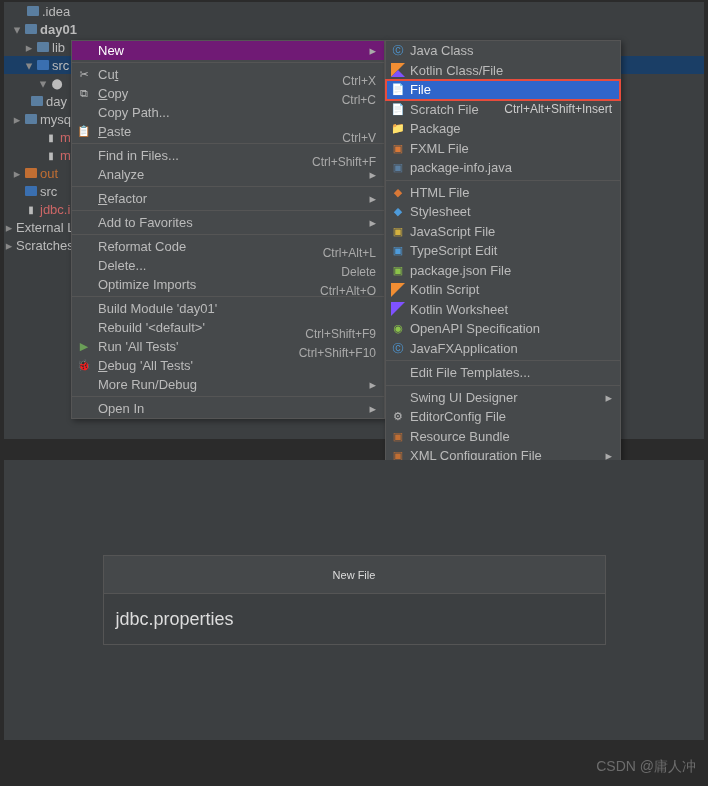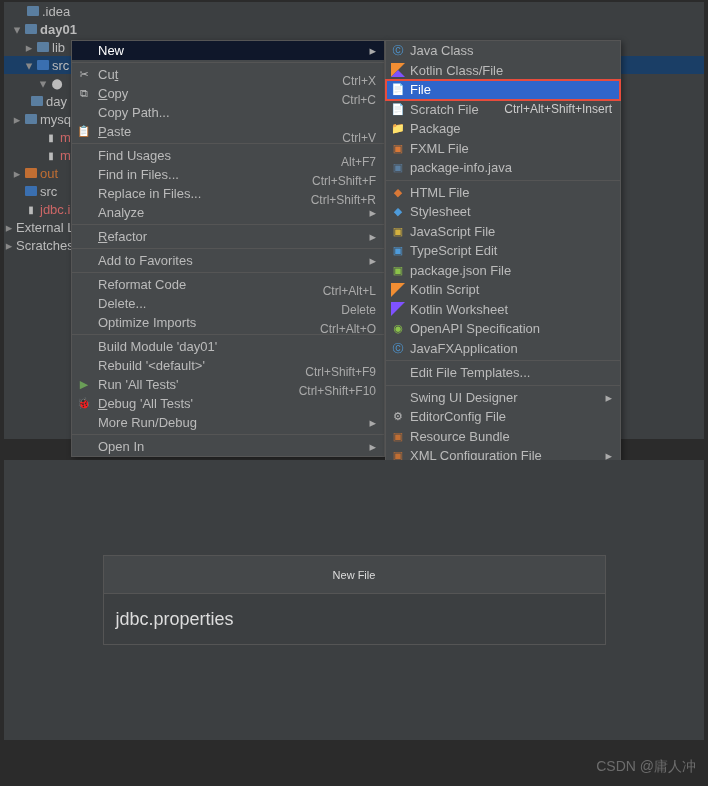--- a/index.html
+++ b/index.html
@@ -11,21 +11,21 @@
   .tree-row .ic { width: 14px; height: 14px; display: inline-flex; align-items: center; justify-content: center; font-size: 10px; }
   .ic-folder { background: #5a7ea0; border-radius: 1px; width: 12px; height: 10px; }
   .ic-folder-src { background: #3a6fb0; border-radius: 1px; width: 12px; height: 10px; }
   .ic-folder-out { background: #c16e33; border-radius: 1px; width: 12px; height: 10px; }
   .sel-folder { background: #1a3e66; }
   .txt-out { color: #c16e33; }
   .txt-red { color: #cc6666; }
 
   .ctx-menu { position: absolute; left: 67px; top: 38px; width: 314px; background: #46494b; border: 1px solid #555; box-shadow: 2px 2px 6px rgba(0,0,0,.4); }
   .ctx-item { display: flex; align-items: center; height: 19px; padding: 0 8px 0 4px; cursor: default; }
-  .ctx-item.hl { background: #0f172a; color: #fff; }
+  .ctx-item.hl { background: #701a75; color: #fff; }
   .ctx-item .mi { width: 16px; height: 16px; display:inline-flex; align-items:center; justify-content:center; font-size:11px; margin-right:6px; }
   .ctx-item .lbl { flex: 1; }
   .ctx-item .sc { color: #aaa; font-size: 12px; margin-top: 12px; }
   .ctx-item .sub { color: #aaa; margin-left: 4px; }
   .ctx-sep { height: 1px; background: #555; margin: 2px 0; }
   .underline { text-decoration: underline; }
 
   .sub-menu { position: absolute; left: 381px; top: 38px; width: 236px; background: #46494b; border: 1px solid #555; box-shadow: 2px 2px 6px rgba(0,0,0,.4); }
   .sub-item { display:flex; align-items:center; height: 19.5px; padding: 0 8px 0 4px; cursor: default; gap:4px; }
   .sub-item.hl { background: #2f65ca; color:#fff; }
@@ -152,32 +152,22 @@
         <span class="lbl">Copy Path...</span>
       </div>
     <div class="ctx-item">
         <span class="mi">📋</span>
         <span class="lbl"><span class="underline">P</span><span>aste</span></span>
         <span class="sc">Ctrl+V</span>
       </div>
     <div class="ctx-sep"></div>
     <div class="ctx-item">
         <span class="mi"></span>
-        <span class="lbl">Find Usages</span>
-        <span class="sc">Alt+F7</span>
-      </div>
-    <div class="ctx-item">
-        <span class="mi"></span>
         <span class="lbl">Find in Files...</span>
         <span class="sc">Ctrl+Shift+F</span>
-      </div>
-    <div class="ctx-item">
-        <span class="mi"></span>
-        <span class="lbl">Replace in Files...</span>
-        <span class="sc">Ctrl+Shift+R</span>
       </div>
     <div class="ctx-item">
         <span class="mi"></span>
         <span class="lbl">Analyze</span>
         <span class="sub">▸</span>
       </div>
     <div class="ctx-sep"></div>
     <div class="ctx-item">
         <span class="mi"></span>
         <span class="lbl"><span class="underline">R</span><span>efactor</span></span>

